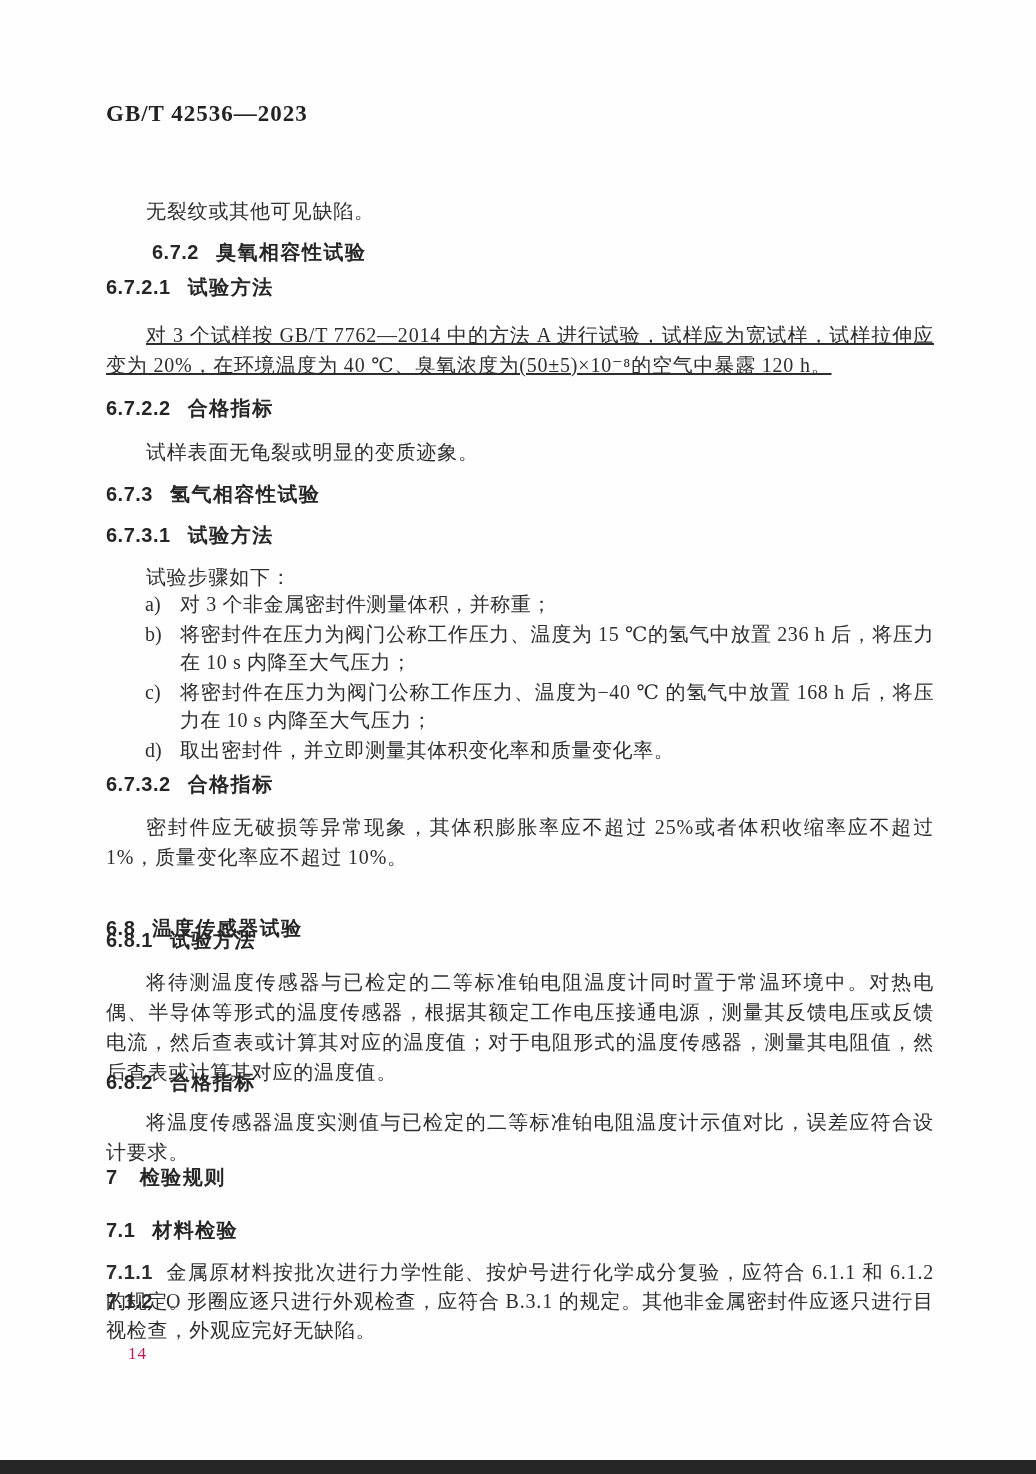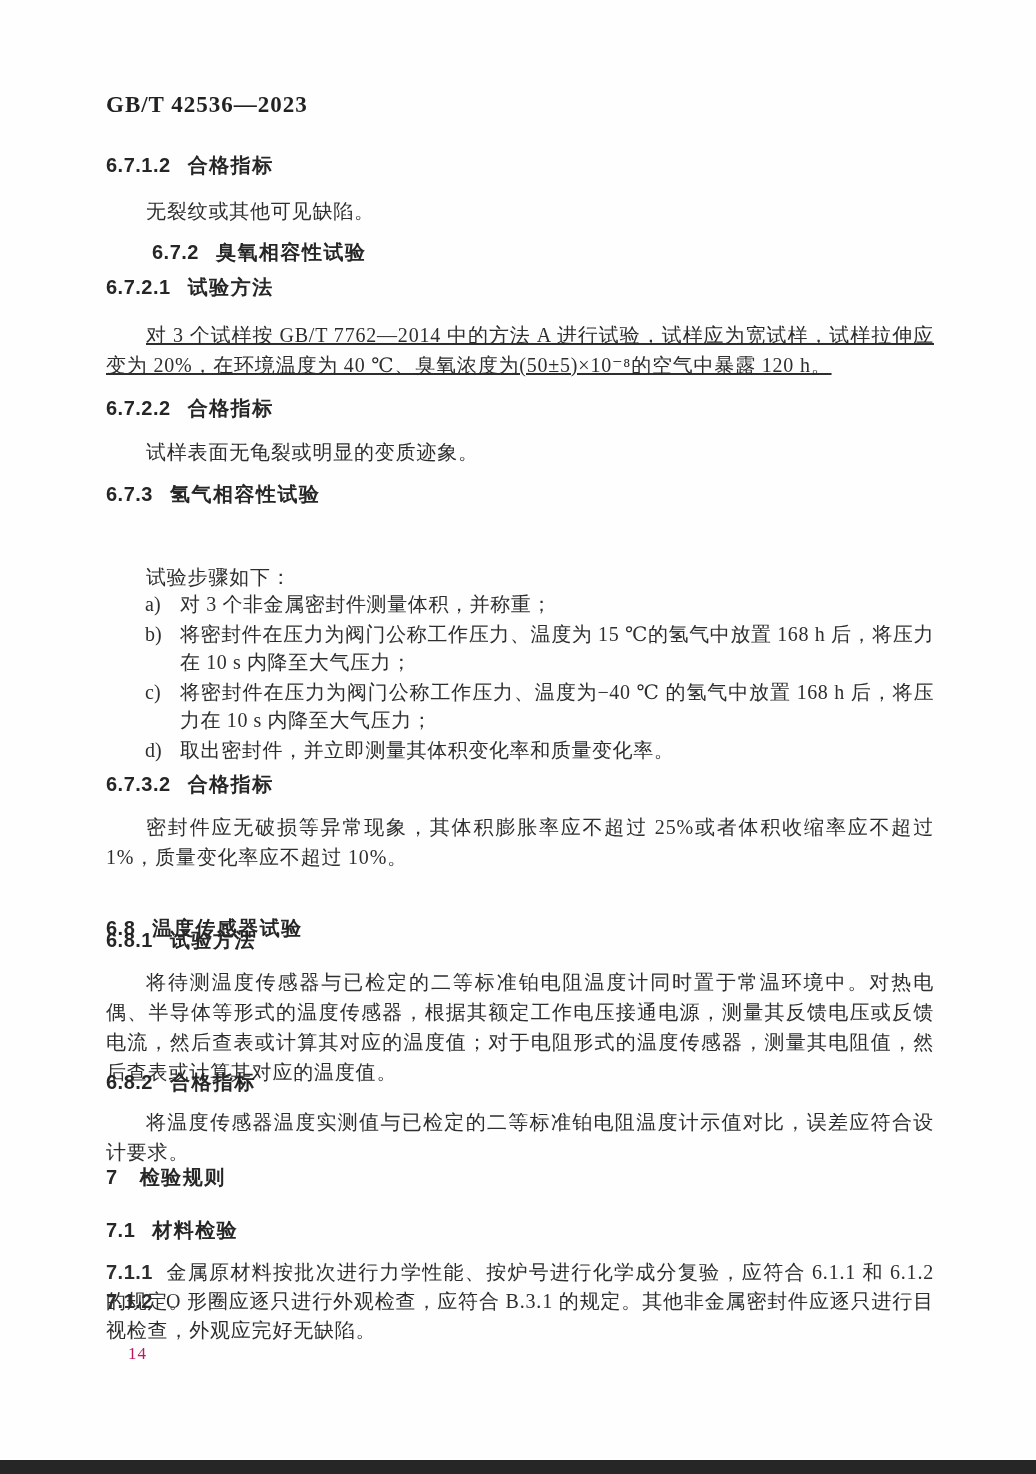--- a/index.html
+++ b/index.html
@@ -7,21 +7,21 @@
     position:relative;
     width:1036px;height:1474px;
     background:#fefefe;
     overflow:hidden;
     font-family:"Liberation Serif","DejaVu Serif",serif;
     color:#2e2e2e;
   }
   .blk{position:absolute;left:106px;width:828px;}
   .doc-code{
     font-family:"Liberation Serif","DejaVu Serif",serif;
-    font-weight:bold;font-size:23px;letter-spacing:1px;color:#222;
+    font-weight:bold;font-size:23px;letter-spacing:1px;color:#222;margin-top:9px;
   }
   .heading{
     font-family:"Liberation Sans","DejaVu Sans",sans-serif;
     font-weight:bold;font-size:20px;line-height:26px;
     color:#262626;letter-spacing:1.5px;
   }
   .heading .num{margin-right:17px;letter-spacing:0.5px;}
   .heading.lvl1 .num{margin-right:22px;}
   .para{
     font-size:20px;line-height:30px;
@@ -46,53 +46,53 @@
     background:#262626;
   }
 </style>
 </head>
 <body>
 
 <div class="page">
 
   <div class="blk doc-code" style="top:92px;">GB/T 42536—2023</div>
 
-  <div class="blk heading" style="top:152px;">
-    <span class="num">6.7.1.2</span><span>合格指标</span>
-  </div>
   <div class="blk para indent" style="top:196px;">无裂纹或其他可见缺陷。</div>
 
   <div class="blk heading" style="top:239px;margin-left:46px;">
     <span class="num">6.7.2</span><span>臭氧相容性试验</span>
   </div>
 
   <div class="blk heading" style="top:274px;">
     <span class="num">6.7.2.1</span><span>试验方法</span>
   </div>
   <div class="blk para indent" style="top:320px;text-decoration:underline;">对 3 个试样按 GB/T 7762—2014 中的方法 A 进行试验，试样应为宽试样，试样拉伸应变为 20%，在环境温度为 40 ℃、臭氧浓度为(50±5)×10⁻⁸的空气中暴露 120 h。</div>
 
   <div class="blk heading" style="top:395px;">
     <span class="num">6.7.2.2</span><span>合格指标</span>
   </div>
   <div class="blk para indent" style="top:437px;">试样表面无龟裂或明显的变质迹象。</div>
 
   <div class="blk heading" style="top:481px;">
     <span class="num">6.7.3</span><span>氢气相容性试验</span>
   </div>
 
+  <div class="blk heading" style="top:522px;">
+    <span class="num">6.7.3.1</span><span>试验方法</span>
+  </div>
   <div class="blk para indent" style="top:562px;">试验步骤如下：</div>
 
   <div class="steps" style="top:590px;">
     <div class="step">
       <span class="marker">a)</span>
       <span class="txt">对 3 个非金属密封件测量体积，并称重；</span>
     </div>
     <div class="step">
       <span class="marker">b)</span>
-      <span class="txt">将密封件在压力为阀门公称工作压力、温度为 15 ℃的氢气中放置 168 h 后，将压力在 10 s 内降至大气压力；</span>
+      <span class="txt">将密封件在压力为阀门公称工作压力、温度为 15 ℃的氢气中放置 236 h 后，将压力在 10 s 内降至大气压力；</span>
     </div>
     <div class="step">
       <span class="marker">c)</span>
       <span class="txt">将密封件在压力为阀门公称工作压力、温度为−40 ℃ 的氢气中放置 168 h 后，将压力在 10 s 内降至大气压力；</span>
     </div>
     <div class="step">
       <span class="marker">d)</span>
       <span class="txt">取出密封件，并立即测量其体积变化率和质量变化率。</span>
     </div>
   </div>

